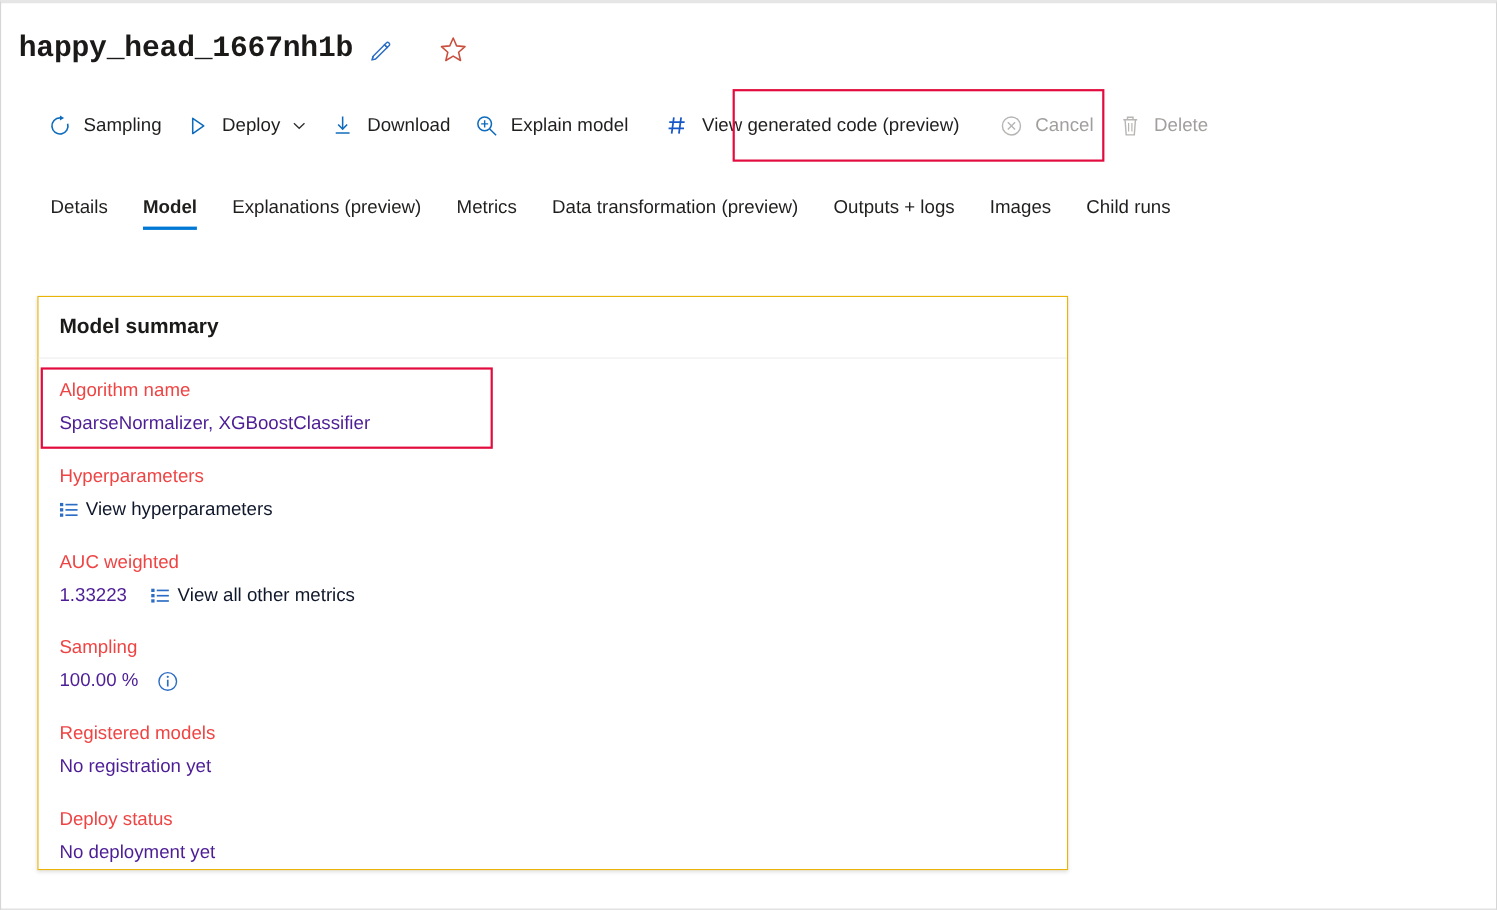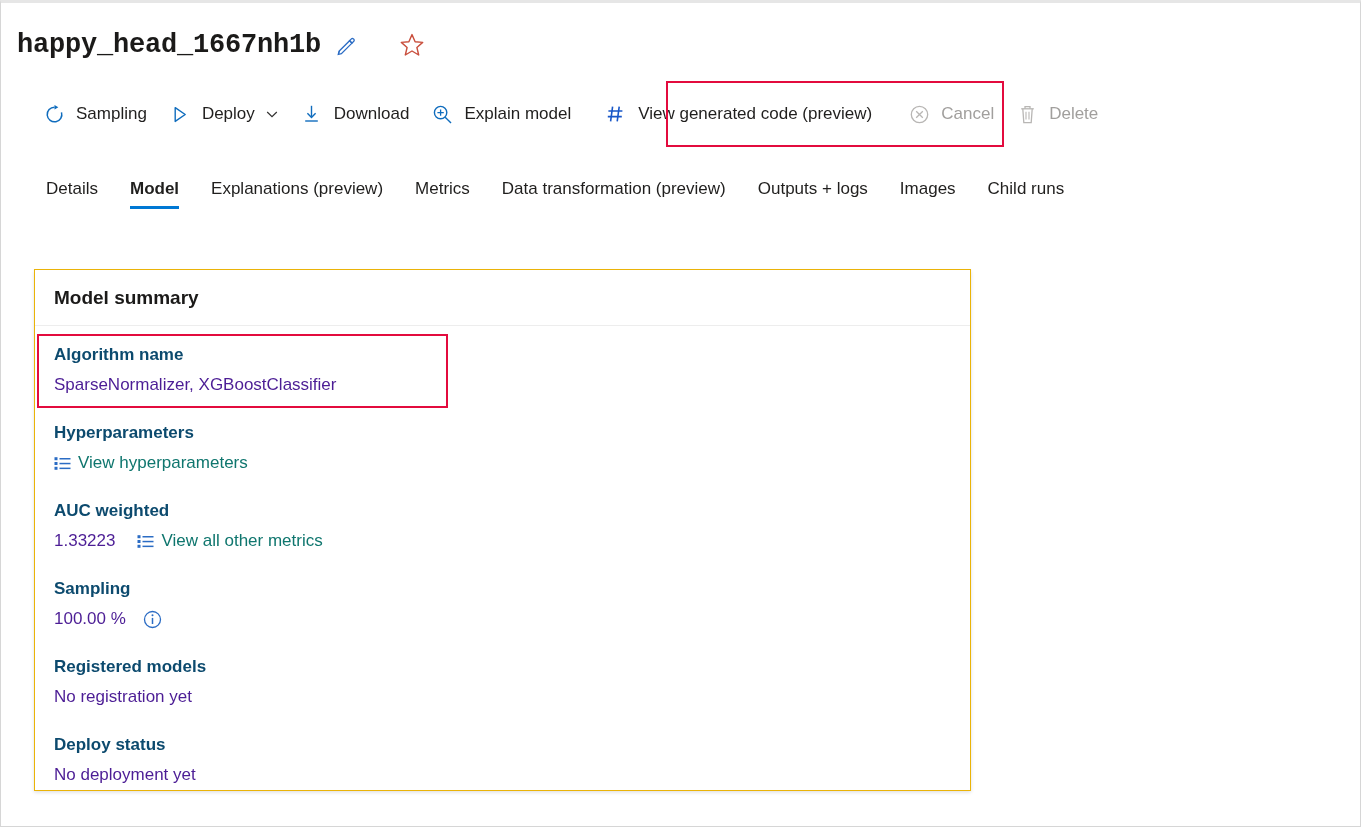--- a/index.html
+++ b/index.html
@@ -138,36 +138,36 @@
     font-size: 19px;
     font-weight: 600;
     color: #1b1a19;
   }
   .card-body {
     padding: 14px 19px 0 19px;
   }
   .field { margin-bottom: 2px; }
   .field-label {
     font-size: 17px;
-    font-weight: 700;
-    color: #0c4a6e;
+    font-weight: 400;
+    color: #ef4444;
     line-height: 30px;
   }
   .field-value {
     font-size: 17px;
     color: #4c1d95;
     line-height: 30px;
   }
   .field-row {
     display: flex;
     align-items: center;
     line-height: 30px;
   }
   .link {
-    color: #0f766e;
+    color: #0f172a;
     font-size: 17px;
     cursor: pointer;
     display: inline-flex;
     align-items: center;
     white-space: nowrap;
   }
   .link .ico { margin-right: 7px; display: inline-flex; align-items: center; }
   .gap-md { height: 16px; }
   .spacer-22 { width: 22px; flex: 0 0 auto; }
   .spacer-14 { width: 16px; flex: 0 0 auto; }

